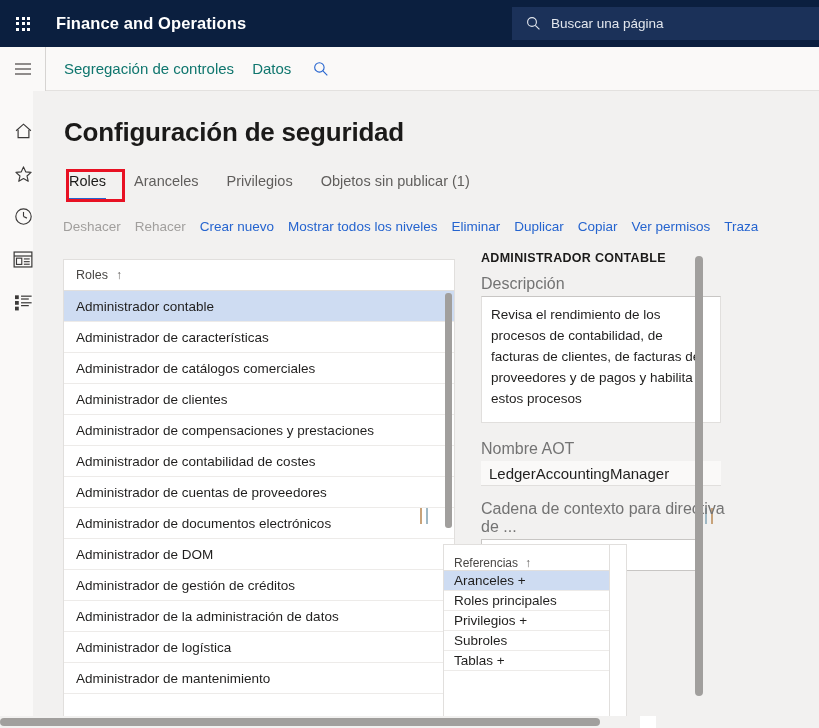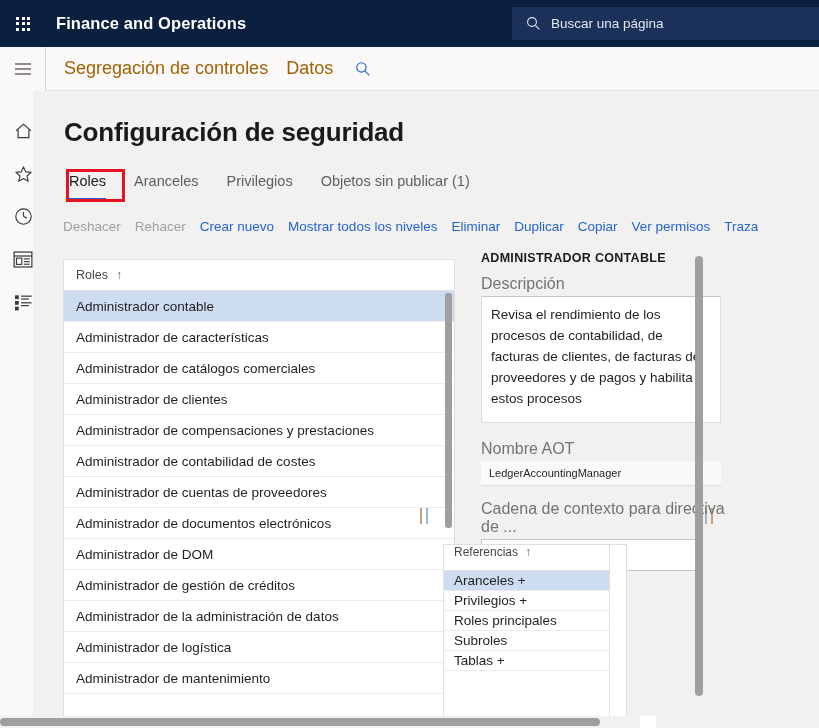--- a/index.html
+++ b/index.html
@@ -59,21 +59,21 @@
   .railspacer { height: 18px; }
 
   
   #navbar {
     position: absolute; left: 46px; top: 47px; width: 773px; height: 44px;
     background: #faf9f8;
     border-bottom: 1px solid #e3e1df;
     display: flex; align-items: center;
   }
   .navitem {
-    font-size: 18px; color: #a16207; margin-left: 18px;
+    font-size: 15px; color: #0f766e; margin-left: 18px;
     cursor: pointer; white-space: nowrap;
   }
   .navitem:first-child { margin-left: 18px; }
   #navsearch { margin-left: 22px; cursor: pointer; display: flex; align-items: center; }
 
   
   #page {
     position: absolute; left: 33px; top: 91px; width: 773px; height: 637px;
     background: #f2f1f0;
   }
@@ -166,39 +166,39 @@
     width: 240px; height: 127px; background: #ffffff;
     border: 1px solid #e1dfdd; border-top: 1px solid #c8c6c4;
     padding: 7px 9px; font-size: 13.5px; color: #201f1e; line-height: 21px;
     overflow: hidden; cursor: text;
   }
   #aotWrap { margin-top: 17px; }
   #aotBox {
     width: 240px; height: 25px; background: #faf9f8;
     border-bottom: 1px solid #e1dfdd;
     display: flex; align-items: center; padding-left: 8px;
-    font-size: 11px; color: #201f1e; cursor: text;
+    font-size: 15px; color: #201f1e; cursor: text;
   }
   #ctxWrap { margin-top: 14px; }
   #ctxBox {
     width: 222px; height: 32px; background: #ffffff;
     border: 1px solid #c8c6c4;
     cursor: text;
   }
 
   
   #refpanel {
     position: absolute; left: 456px; top: 544px;
     width: 167px; height: 176px;
     background: #ffffff; border: 1px solid #e1dfdd;
     overflow: hidden;
   }
   .refheader {
     height: 26px; border-bottom: 1px solid #e1dfdd;
-    display: flex; align-items: flex-start; padding-left: 10px;
+    display: flex; align-items: flex-end; padding-left: 10px;
     font-size: 12px; color: #484644;
   }
   .refheader .sortarrow { margin-left: 7px; color: #605e5c; }
   .refrow {
     height: 20px; border-bottom: 1px solid #edebe9;
     display: flex; align-items: center; padding-left: 10px;
     font-size: 13.5px; color: #201f1e; cursor: pointer; white-space: nowrap;
   }
   .refrow.selected { background: #cedcf2; }
   #refwhite {
@@ -402,22 +402,22 @@
       <div id="ctxBox"></div>
     </div>
   </div>
 
   <div id="refpanel" style="left:410px; top:453px;">
     <div class="refheader">
       <span>Referencias</span>
       <span class="sortarrow">↑</span>
     </div>
     <div class="refrow selected">Aranceles +</div>
+    <div class="refrow">Roles principales</div>
     <div class="refrow">Privilegios +</div>
-    <div class="refrow">Roles principales</div>
     <div class="refrow">Subroles</div>
     <div class="refrow">Tablas +</div>
   </div>
   <div id="refwhite" style="left:577px; top:453px;"></div>
 
   <div id="detailScroll" style="left:662px; top:165px;">
     <div class="thumb"></div>
   </div>
 </div>
 

